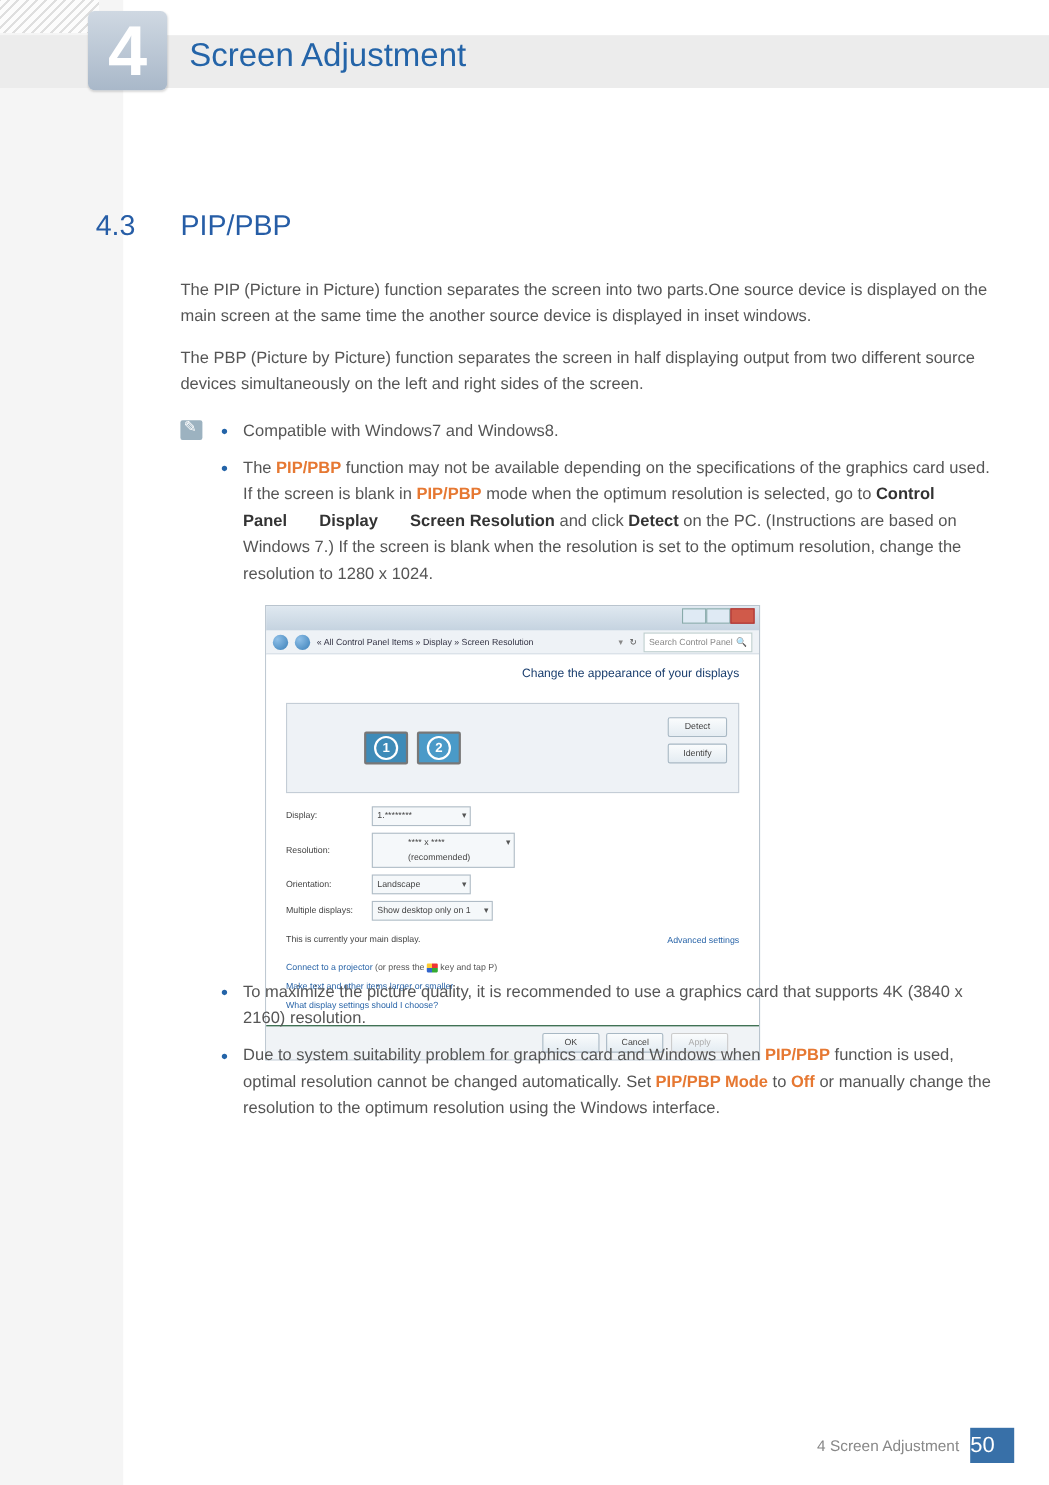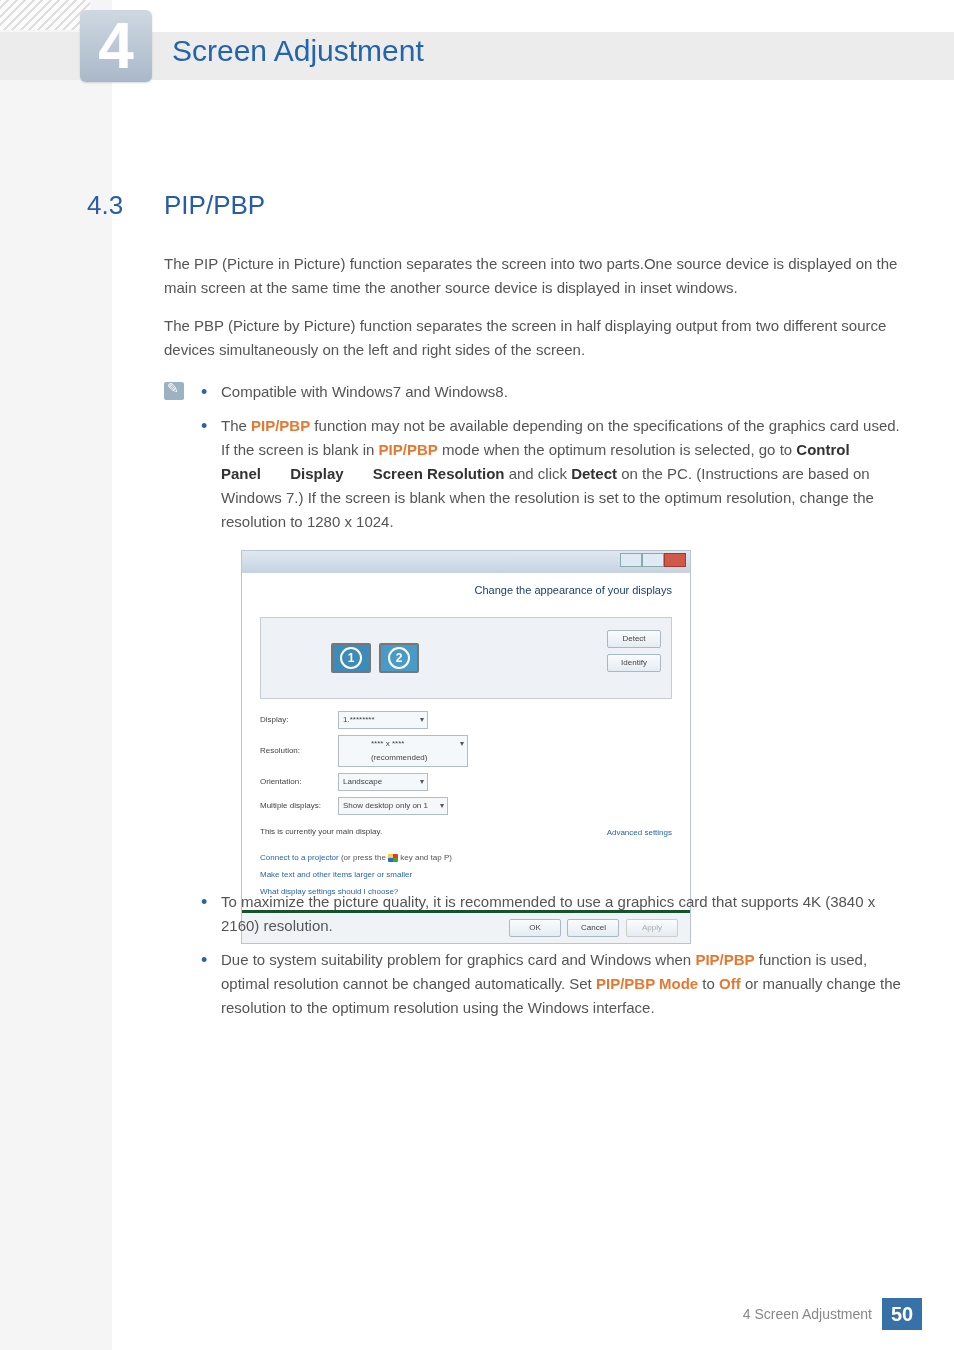--- a/index.html
+++ b/index.html
@@ -216,23 +216,23 @@
     }
     .form-select::after { content: "▾"; position: absolute; right: 3px; top: 1px; color: #555; }
     .main-display-note { font-size: 8px; color: #444; margin: 4px 0 6px 0; }
     .adv-link { color: #2a65a8; font-size: 8px; text-align: right; }
     .adv-row { display: flex; justify-content: space-between; align-items: center; margin-bottom: 6px; }
     .link-row { color: #2a65a8; font-size: 8px; margin: 3px 0; }
     .link-row .gray { color: #555; }
     .winflag { display: inline-block; width: 10px; height: 8px; background: conic-gradient(#e33 0 25%, #3a3 0 50%, #36c 0 75%, #fc3 0 100%); border-radius: 1px; vertical-align: middle; }
     .dlg-footer {
       text-align: right;
-      padding: 6px 12px;
+      padding: 6px 28px;
       background: #f0f3f6;
-      border-top: 3px solid #14532d;
+      border-top: 1px solid #14532d;
     }
     .fbtn {
       display: inline-block;
       width: 52px; height: 18px;
       background: linear-gradient(#fafcfd, #e4ecf2);
       border: 1px solid #a8b8c4;
       border-radius: 2px;
       font-size: 8px;
       text-align: center;
       line-height: 16px;
@@ -254,22 +254,22 @@
       text-align: right;
       padding-right: 32px;
     }
     .footer-title { color: #888; font-size: 14px; margin-right: 10px; line-height: 32px; vertical-align: top; }
     .footer-page {
       display: inline-block;
       width: 40px; height: 32px;
       background: #3870a8;
       color: #fff;
       font-size: 20px;
-      font-weight: bold;
-      text-align: center;
+      font-weight: normal;
+      text-align: left;
       line-height: 32px;
     }
   </style>
 </head>
 <body>
 
 <div class="left-stripe"></div>
 <div class="top-band"></div>
 <div class="hatch"></div>
 <div class="chapter-badge">4</div>
@@ -291,20 +291,30 @@
     </div>
   </div>
 
   <div class="dialog-capture">
     <div class="dlg-titlebar">
       <div class="dlg-winbtns">
         <div class="wb"></div>
         <div class="wb"></div>
         <div class="wb close"></div>
       </div>
+    </div>
+    <div class="dlg-address">
+      <div class="navbtn"></div>
+      <div class="navbtn"></div>
+      <div class="addr-text">« All Control Panel Items » Display » Screen Resolution</div>
+      <span style="color:#888;">▾</span>
+      <span style="color:#555;">↻</span>
+      <div class="search-box">
+          <span>Search Control Panel</span>
+        </div>
     </div>
     <div class="dlg-body">
       <div class="dlg-heading">Change the appearance of your displays</div>
       <div class="display-area">
         <div class="monitor">
             <div class="monitor-circle">1</div>
           </div>
         <div class="monitor" style="background:#4a9ac8;">
             <div class="monitor-circle">2</div>
           </div>

